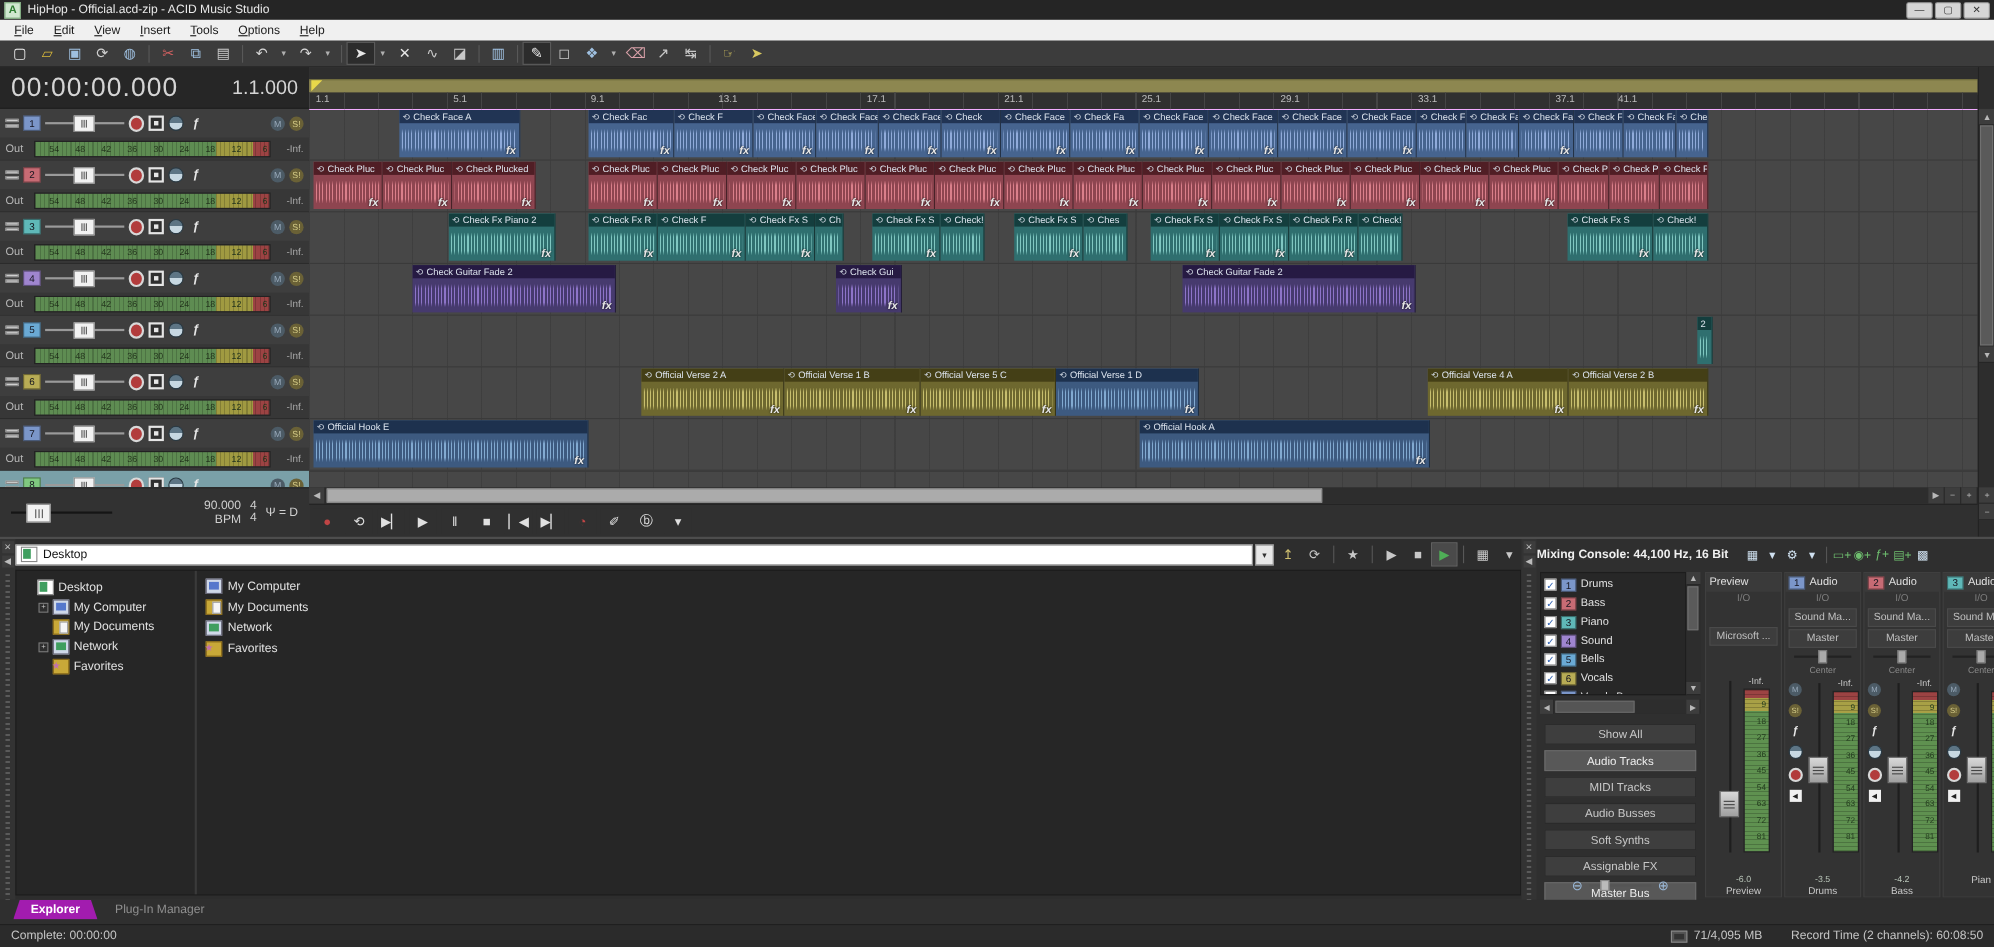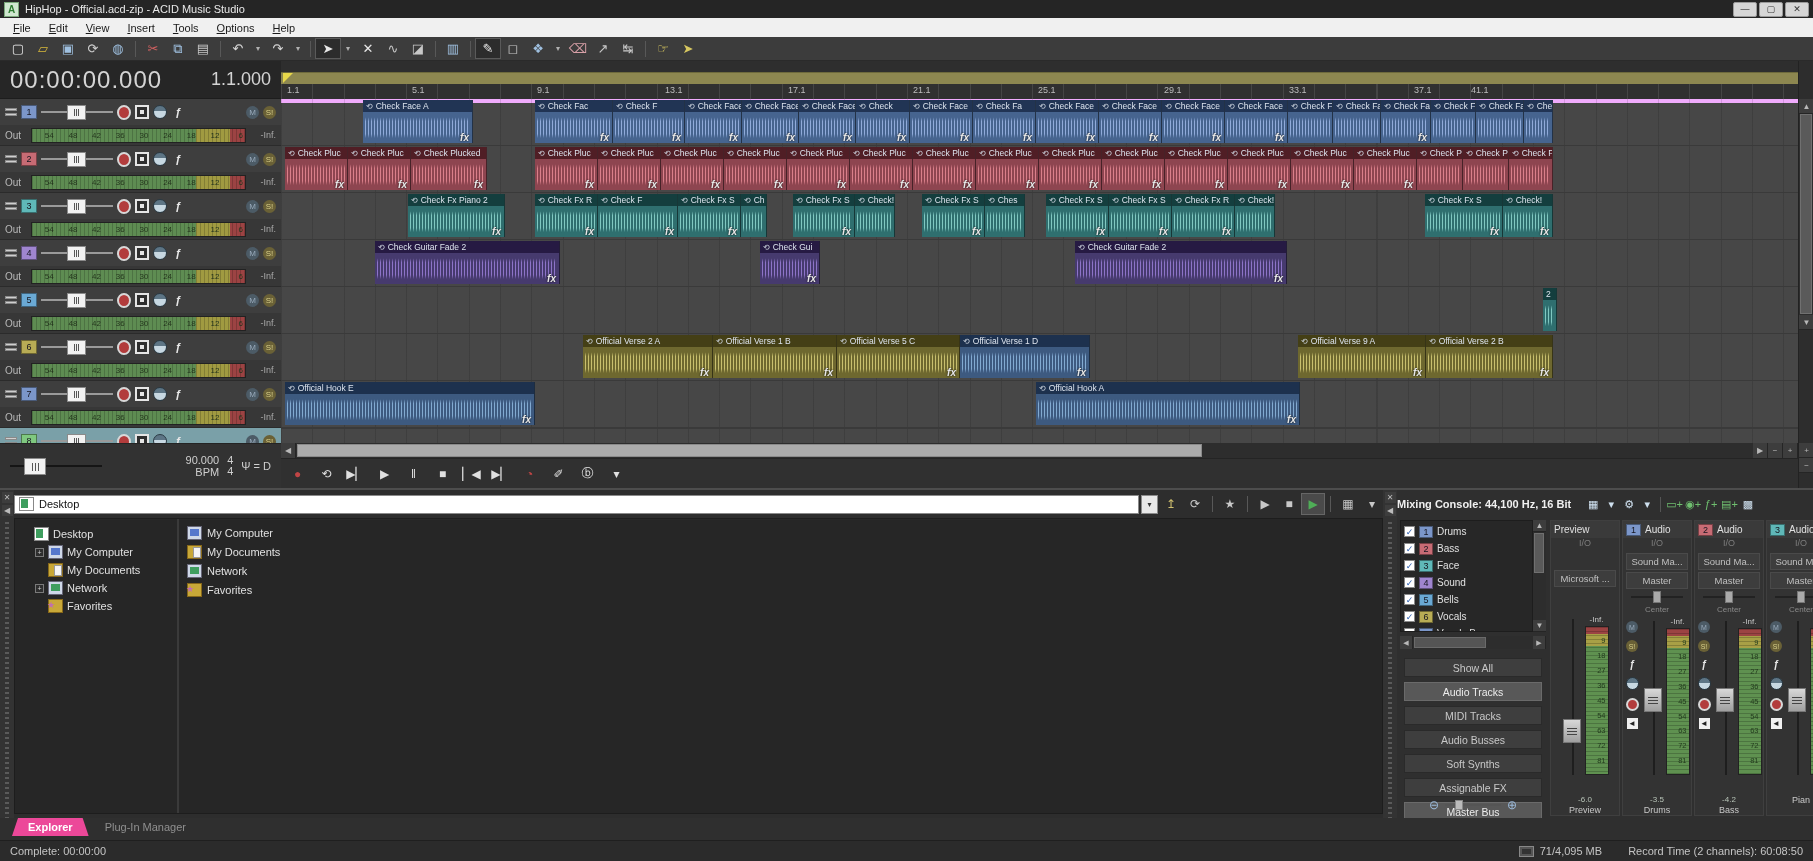--- a/index.html
+++ b/index.html
@@ -52,21 +52,21 @@
   .bpmrow{position:absolute;left:0;top:382px;width:281px;height:45px;background:#323232;display:flex;align-items:center;gap:8px;padding:0 10px;box-sizing:border-box;border-top:1px solid #242424;}
   .bpmslid{position:relative;width:92px;height:16px;}
   .bpmslid .line{position:absolute;left:0;right:0;top:7px;height:2px;background:#151515;}
   .bpmslid .thumb{position:absolute;left:14px;top:0;width:20px;height:15px;background:#f2f2f2;border:1px solid #8a8a8a;display:flex;gap:2px;align-items:center;justify-content:center;}
   .bpmslid .thumb i{display:block;width:1px;height:8px;background:#555;}
   .bpmnum{margin-left:auto;text-align:right;font-size:11px;color:#cfcfcf;line-height:12px;}
   .tsig{text-align:center;font-size:11px;color:#cfcfcf;line-height:11px;}
   .keysig{font-size:11px;color:#cfcfcf;}
   
   .timeline{position:absolute;left:281px;top:0;width:1517px;height:427px;background:#474747;}
-  .ruler{position:absolute;left:0;top:0;width:1517px;height:38px;background:#2e2e2e;border-bottom:4px solid #f0abfc;}
+  .ruler{position:absolute;left:0;top:0;width:1517px;height:38px;background:#2e2e2e;border-bottom:1px solid #f0abfc;}
   .loopbar{position:absolute;left:0;top:11px;width:1517px;height:12px;background:#8d8750;border-top:1px solid #6e6a3c;border-bottom:1px solid #5e5a30;}
   .loopmark{position:absolute;left:2px;top:0;width:0;height:0;border-top:10px solid #e8d84a;border-right:10px solid transparent;}
   .rlabels{position:absolute;left:0;top:23px;width:1517px;height:15px;background:#303030;background-image:repeating-linear-gradient(90deg,#454545 0 1px,transparent 1px 31.3px);}
   .rlabels span{position:absolute;top:1px;font-size:9px;color:#bdbdbd;}
   .lanes{position:absolute;left:0;top:38px;width:1517px;height:329px;}
   .lane{position:relative;height:47px;box-sizing:border-box;border-bottom:1px solid #3a3a3a;background-image:repeating-linear-gradient(90deg,rgba(0,0,0,.12) 0 1px,transparent 1px 31.3px);}
   .clip{position:absolute;top:1px;height:43px;box-sizing:border-box;border-right:1px solid rgba(0,0,0,.5);display:flex;flex-direction:column;overflow:hidden;}
   .cap{height:12px;display:flex;align-items:center;gap:3px;padding:0 3px;font-size:8.5px;color:#dde4ee;white-space:nowrap;overflow:hidden;flex:none;}
   .cap .lp{font-size:8px;color:#cfd6e0;}
   .cbody{position:relative;flex:1;}
@@ -167,21 +167,21 @@
   .metercol .mtop{position:absolute;left:0;top:0;width:100%;font-size:8px;color:#c8c8c8;text-align:center;}
   .vmeter{position:absolute;left:0;top:11px;bottom:20px;width:22px;border:1px solid #222;background:linear-gradient(180deg,#9c4343 0 5%,#a8a046 5% 13%,#5f9150 13% 100%);}
   .vmeter:after{content:"";position:absolute;inset:0;background:repeating-linear-gradient(180deg,rgba(0,0,0,.2) 0 1px,transparent 1px 4px);}
   .vmeter span{position:absolute;right:2px;font-size:7.5px;color:#233c1e;z-index:2;}
   .sfoot{height:20px;text-align:center;}
   .sfoot .db{font-size:8px;color:#b8c4b8;line-height:10px;}
   .sfoot .nm{font-size:9px;color:#c8c8c8;line-height:10px;}
   
   .tabsrow{position:absolute;left:0;top:818px;width:1813px;height:22px;background:#2f2f2f;display:flex;align-items:flex-start;padding-left:12px;box-sizing:border-box;}
   .tab{padding:3px 16px;font-size:11px;color:#8f8f8f;clip-path:polygon(6px 0,calc(100% - 6px) 0,100% 100%,0 100%);}
-  .tab.on{background:#ec4899;color:#fff;font-weight:bold;}
+  .tab.on{background:#a21caf;color:#fff;font-weight:bold;}
   .statusbar{position:absolute;left:0;top:840px;width:1813px;height:21px;background:#2b2b2b;border-top:1px solid #1f1f1f;display:flex;align-items:center;padding:0 10px;box-sizing:border-box;font-size:11px;color:#c4c4c4;}
   .chip{width:13px;height:9px;background:#555;border:1px solid #888;margin-right:6px;position:relative;}
   .chip:after{content:"";position:absolute;left:2px;top:2px;right:2px;bottom:2px;background:#333;}
   .stright{margin-left:auto;display:flex;align-items:center;gap:26px;}
   .stitem{display:flex;align-items:center;}
   
   .watermark{position:absolute;left:1355px;top:803px;width:458px;height:42px;background:rgba(30,118,183,.88);display:flex;align-items:center;justify-content:center;gap:2px;z-index:50;}
   .wmtext{font-size:30px;font-weight:bold;color:#fff;letter-spacing:.5px;text-shadow:1px 1px 2px rgba(0,0,0,.35);}
   .wmlogo{width:30px;height:28px;position:relative;margin:0 2px;}
   .wmlogo .leaf{position:absolute;left:14px;top:0;width:14px;height:10px;background:#4fae57;border-radius:0 10px 0 10px;transform:rotate(-20deg);}
@@ -633,21 +633,21 @@
 
     <div class="timeline">
       <div class="ruler">
         <div class="loopbar">
             <div class="loopmark"></div>
           </div>
         <div class="rlabels" id="rlabels">
             <span style="left: 6px;">1.1</span>
             <span style="left: 131px;">5.1</span>
             <span style="left: 256px;">9.1</span>
-            <span style="left: 384px;">13.1</span>
+            <span style="left: 372px;">13.1</span>
             <span style="left: 507px;">17.1</span>
             <span style="left: 632px;">21.1</span>
             <span style="left: 757px;">25.1</span>
             <span style="left: 883px;">29.1</span>
             <span style="left: 1008px;">33.1</span>
             <span style="left: 1133px;">37.1</span>
             <span style="left: 1190px;">41.1</span>
           </div>
       </div>
       <div class="lanes" id="lanes">
@@ -1264,21 +1264,21 @@
                 <span>Official Verse 1 D</span>
               </div>
               <div class="cbody">
                 <div class="wf" style="background: repeating-linear-gradient(90deg, rgb(143, 184, 224) 0px, rgb(143, 184, 224) 1px, transparent 1px, transparent 3px); mask-image: linear-gradient(transparent 0px, black 20%, black 80%, transparent 100%);"></div>
                 <span class="fxb">fx</span>
               </div>
             </div>
             <div class="clip" style="left: 1017px; width: 128px; background: rgb(110, 104, 47);">
               <div class="cap" style="background: rgba(42, 38, 8, 0.62);">
                 <span class="lp">⟲</span>
-                <span>Official Verse 9 A</span>
+                <span>Official Verse 4 A</span>
               </div>
               <div class="cbody">
                 <div class="wf" style="background: repeating-linear-gradient(90deg, rgb(216, 207, 122) 0px, rgb(216, 207, 122) 1px, transparent 1px, transparent 3px); mask-image: linear-gradient(transparent 0px, black 20%, black 80%, transparent 100%);"></div>
                 <span class="fxb">fx</span>
               </div>
             </div>
             <div class="clip" style="left: 1145px; width: 127px; background: rgb(110, 104, 47);">
               <div class="cap" style="background: rgba(42, 38, 8, 0.62);">
                 <span class="lp">⟲</span>
                 <span>Official Verse 2 B</span>
@@ -1451,21 +1451,21 @@
               <span class="nm">Drums</span>
             </div>
             <div class="chk">
               <span class="box">✓</span>
               <span class="badge" style="background: rgb(199, 107, 116); width: 14px; height: 12px;">2</span>
               <span class="nm">Bass</span>
             </div>
             <div class="chk">
               <span class="box">✓</span>
               <span class="badge" style="background: rgb(95, 184, 184); width: 14px; height: 12px;">3</span>
-              <span class="nm">Face</span>
+              <span class="nm">Piano</span>
             </div>
             <div class="chk">
               <span class="box">✓</span>
               <span class="badge" style="background: rgb(159, 133, 207); width: 14px; height: 12px;">4</span>
               <span class="nm">Sound</span>
             </div>
             <div class="chk">
               <span class="box">✓</span>
               <span class="badge" style="background: rgb(106, 169, 212); width: 14px; height: 12px;">5</span>
               <span class="nm">Bells</span>

